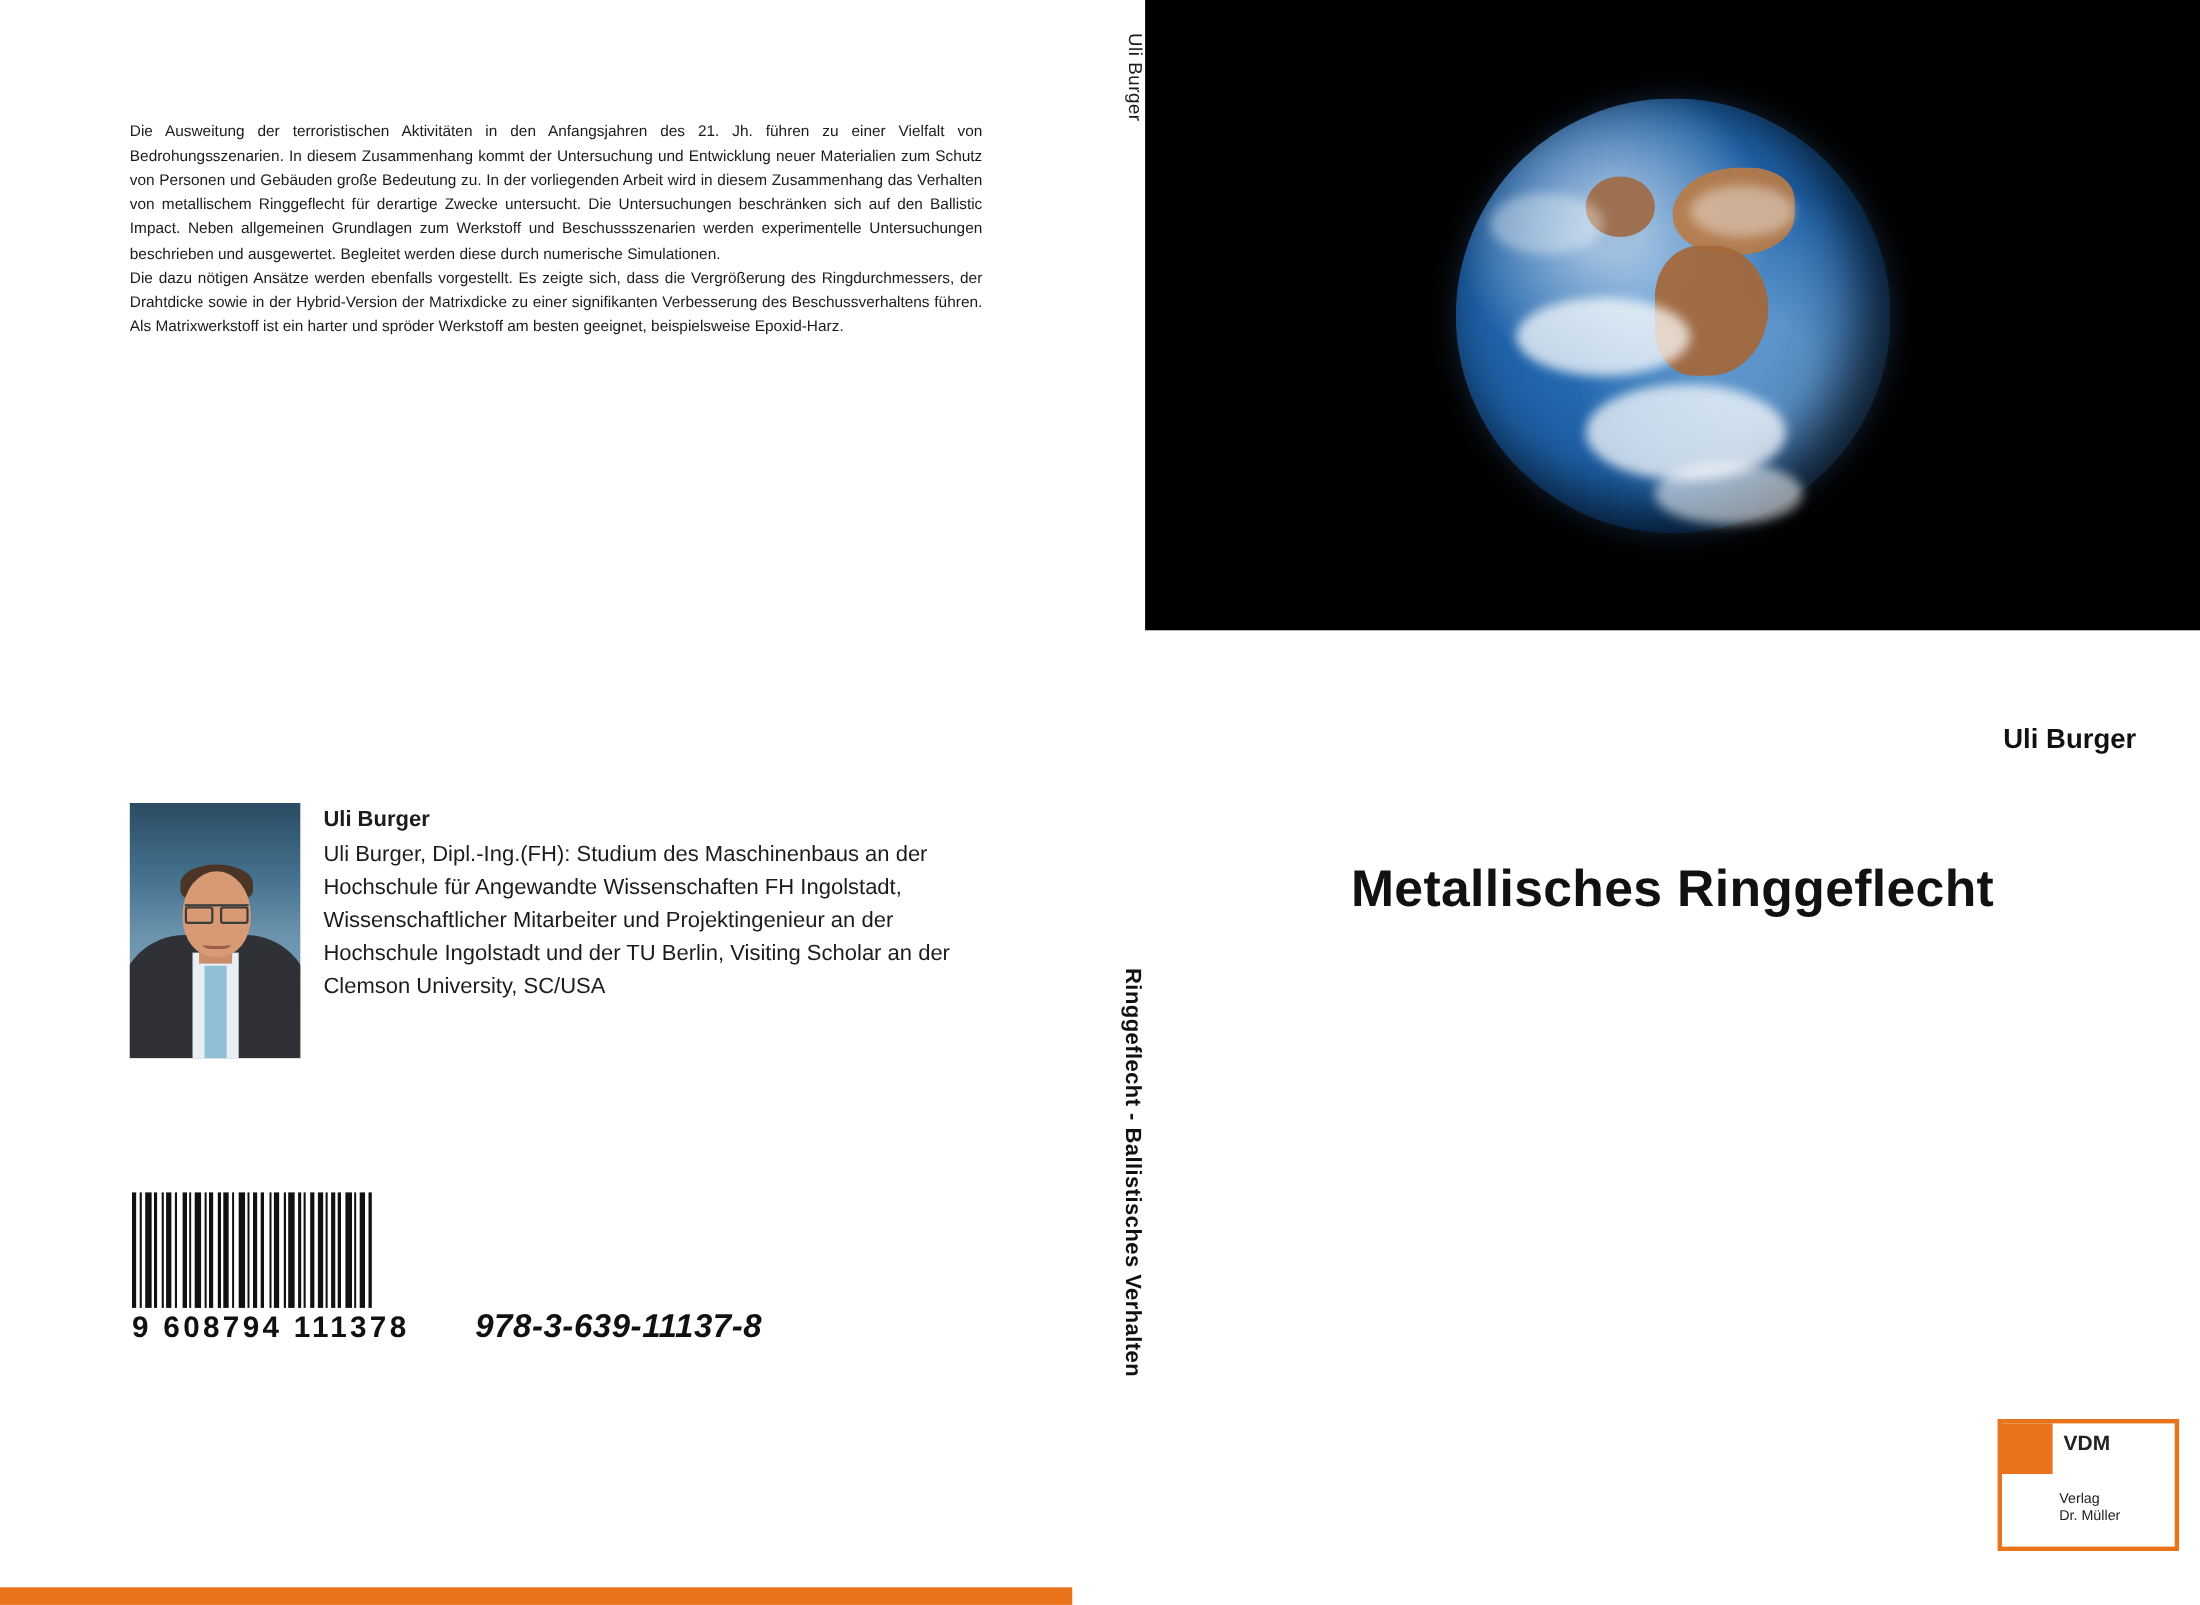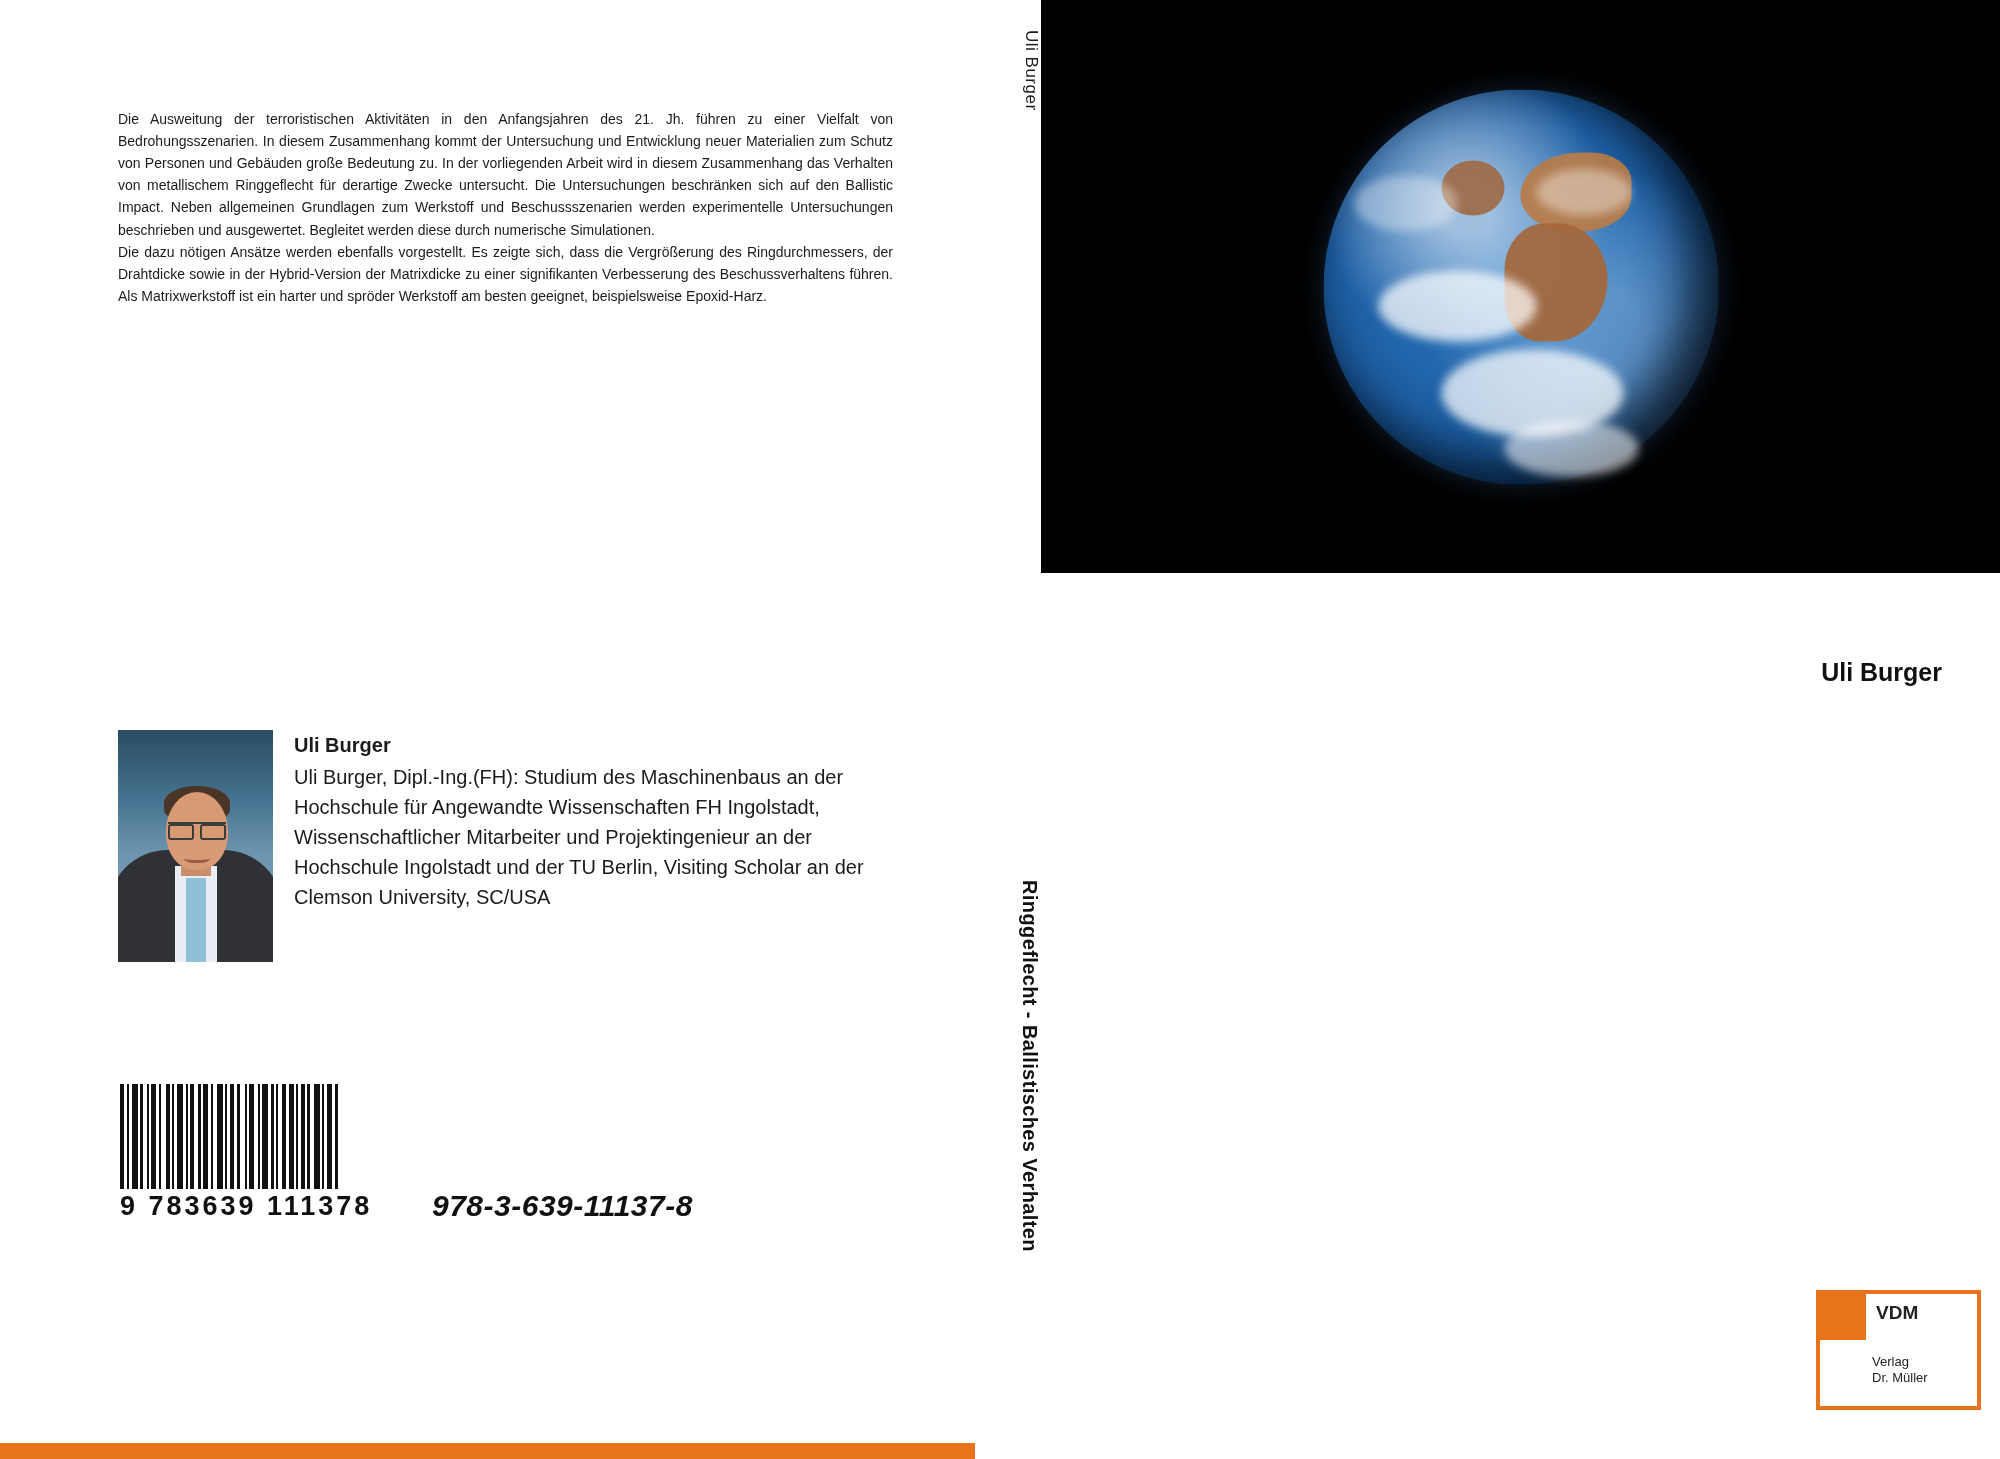--- a/index.html
+++ b/index.html
@@ -458,21 +458,21 @@
         <i style="width:3px"></i>
           <i style="width:4px;background:#fff"></i>
         <i style="width:6px"></i>
           <i style="width:2px;background:#fff"></i>
         <i style="width:2px"></i>
           <i style="width:3px;background:#fff"></i>
         <i style="width:5px"></i>
           <i style="width:3px;background:#fff"></i>
         <i style="width:3px"></i>
       </div>
-      <div class="barcode-digits">9 783639 111378</div>
+      <div class="barcode-digits">9 608794 111378</div>
       <div class="isbn-text">978-3-639-11137-8</div>
     </div>
 
     <div class="orange-bar-white"></div>
     <div class="orange-bar"></div>
   </div>
 
   <div class="spine">
     <div class="spine-author">Uli Burger</div>
     <div class="spine-title">Ringgeflecht - Ballistisches Verhalten</div>
@@ -486,20 +486,21 @@
         <div class="continent c2"></div>
         <div class="cloud cl4"></div>
         <div class="cloud cl3"></div>
         <div class="cloud cl1"></div>
         <div class="cloud cl2"></div>
         <div class="cloud cl5"></div>
       </div>
     </div>
 
     <div class="front-author">Uli Burger</div>
+    <div class="front-title">Metallisches Ringgeflecht</div>
   </div>
 
   <div class="vdm">
     <div class="vdm-inner"></div>
     <div class="vdm-name">VDM</div>
     <div class="vdm-sub">
       <div>Verlag</div>
       <div>Dr. Müller</div>
     </div>
   </div>

